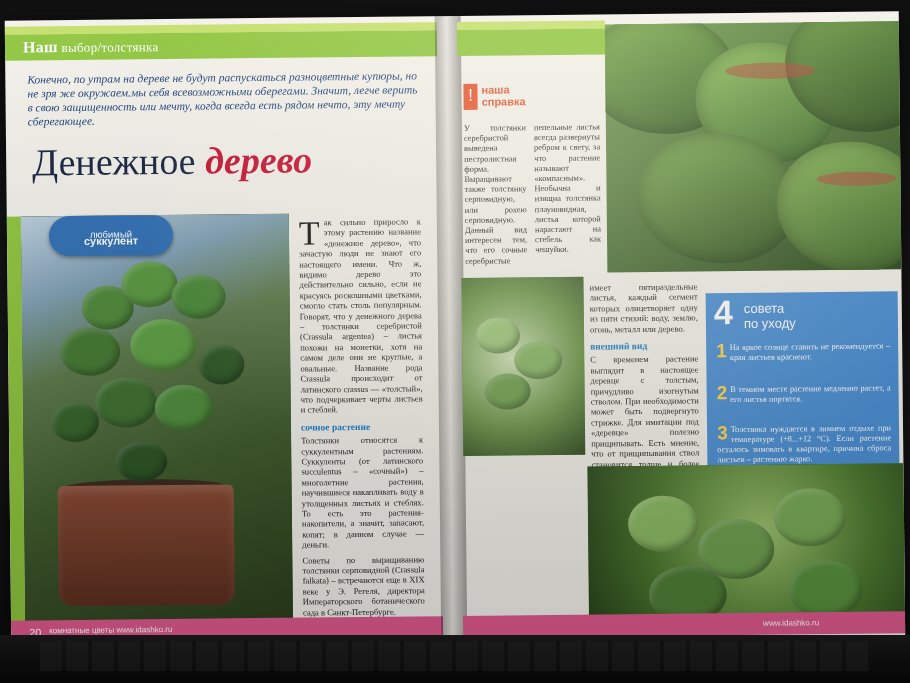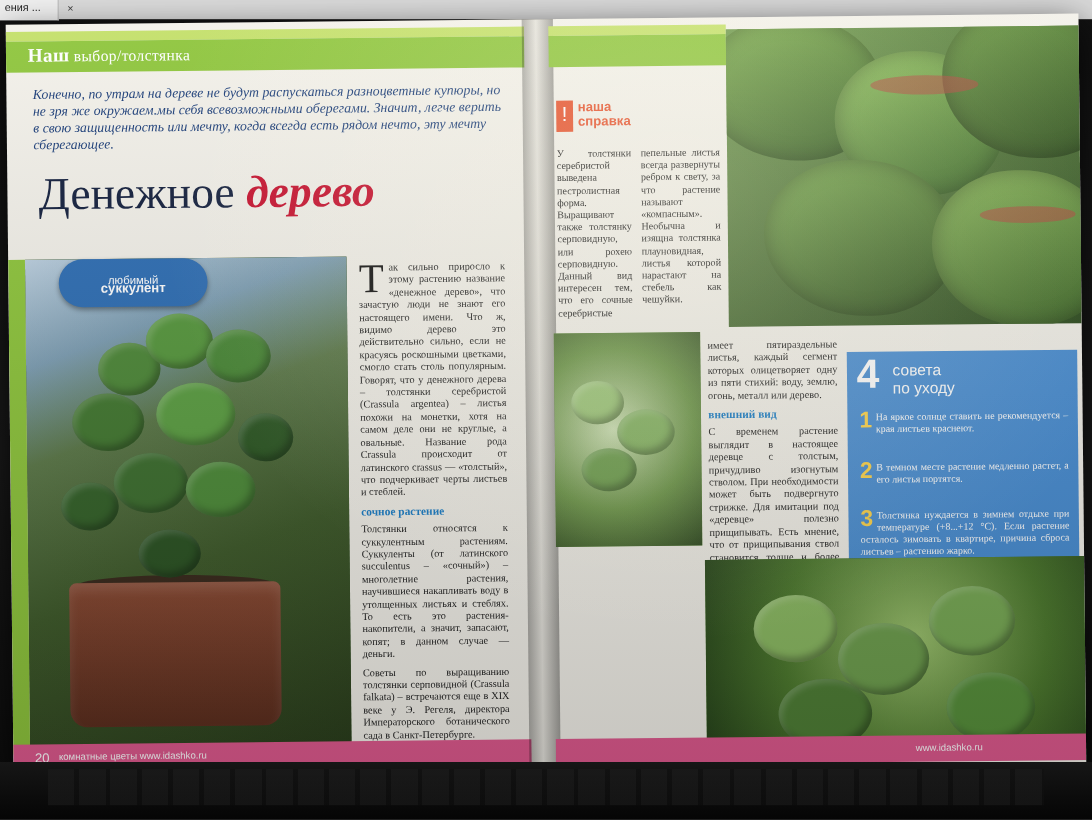--- a/index.html
+++ b/index.html
@@ -101,24 +101,20 @@
   .foottxtR{position:absolute;left:300px;top:606px;color:#fff;font-size:8px;font-family:"Liberation Sans",sans-serif;}
 
   .crop{position:absolute;}
 </style>
 </head>
 <body>
 
 <div id="page">
   <div class="desk"></div>
 
-  <div class="topstrip">
-    <div class="tab">ения ...</div>
-    <div class="tabclose">×</div>
-  </div>
 
   <div class="mag">
 
     <div class="pageL">
       <div class="hdrbar2"></div>
       <div class="hdrbar"></div>
       <div class="hdrtxt">
         <b>Наш</b>
         <span>выбор/толстянка</span>
       </div>

